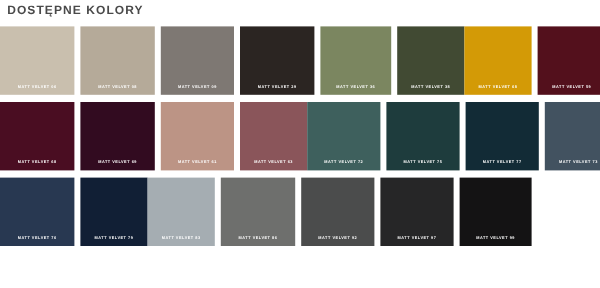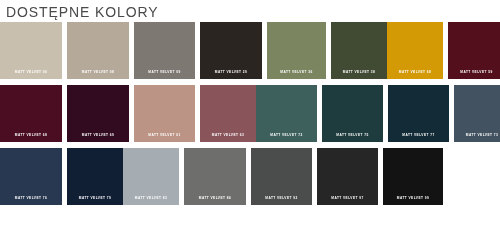--- a/index.html
+++ b/index.html
@@ -17,23 +17,23 @@
   #page {
     position: relative;
     width: 500px;
     height: 210px;
     background: #ffffff;
   }
   #page-title {
     position: absolute;
     left: 6px;
     top: 4px;
-    font-size: 14px;
+    font-size: 10px;
     letter-spacing: 0.9px;
-    font-weight: 400;
+    font-weight: 700;
     color: #4a4a4a;
     white-space: nowrap;
   }
   .swatch-grid {
     position: absolute;
     left: 0;
     top: 22px;
     width: 500px;
   }
   .swatch-row {

